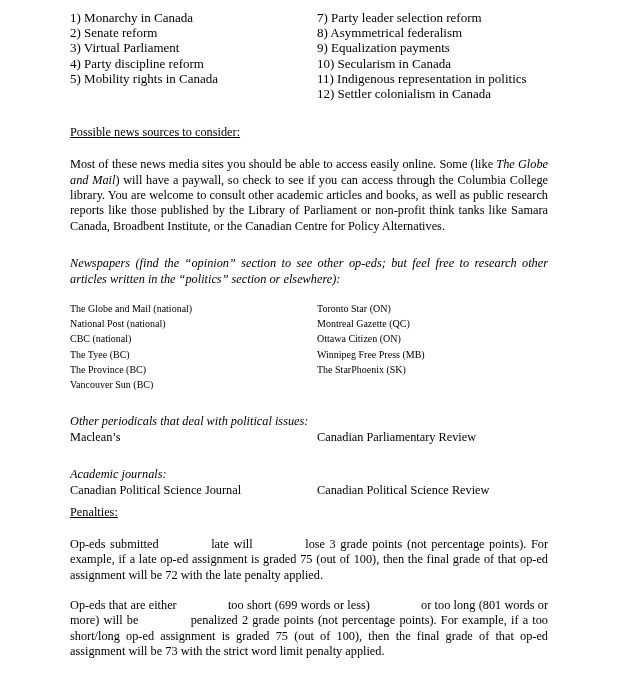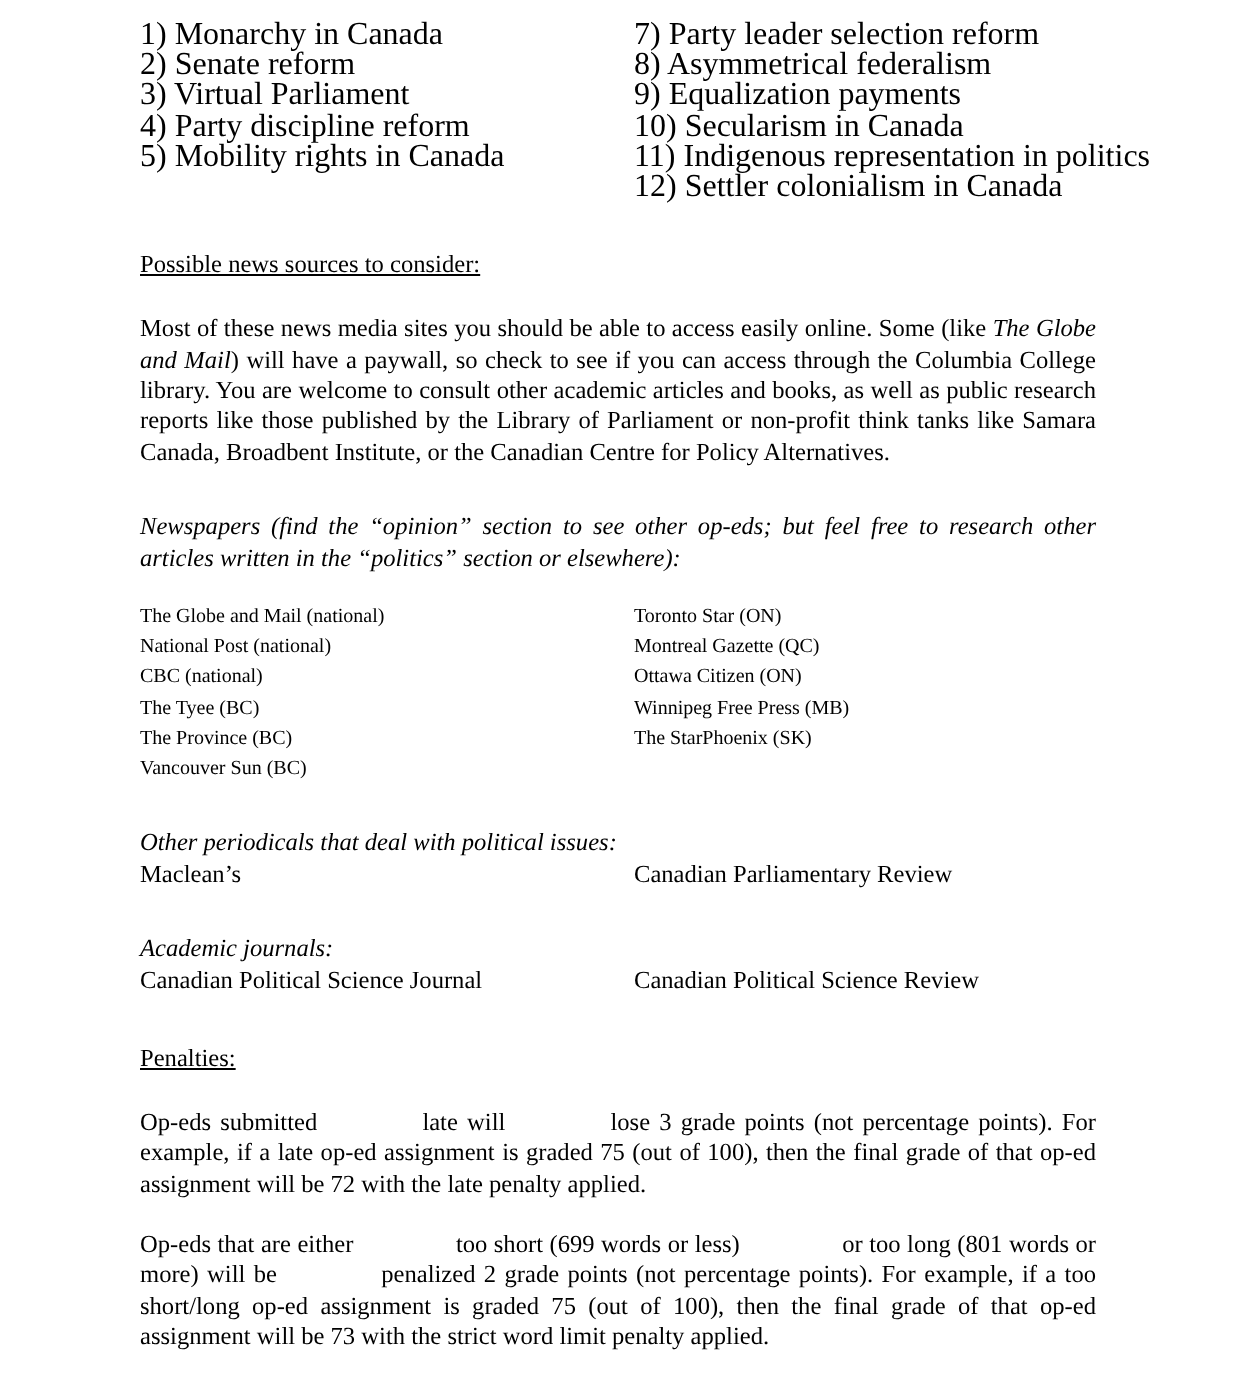--- a/index.html
+++ b/index.html
@@ -27,21 +27,21 @@
     margin-top: 0;
   }
   .topic-col {
     width: 50%;
     box-sizing: border-box;
   }
   .topic-col.right {
     padding-left: 8px;
   }
   .topic-item {
-    font-size: 16px;
+    font-size: 13px;
     line-height: 15.2px;
     white-space: nowrap;
   }
   .section-heading {
     font-size: 12.3px;
     text-decoration: underline;
     margin-top: 24px;
   }
   p.body-text {
     font-size: 12.3px;
@@ -102,21 +102,21 @@
     font-family: Liberation Serif, serif;
   }
   .journal-item {
     font-size: 12.3px;
     line-height: 15.2px;
     white-space: nowrap;
   }
   .penalties-heading {
     font-size: 12.3px;
     text-decoration: underline;
-    margin-top: 23px;
+    margin-top: 6px;
   }
 </style>
 </head>
 <body>
 
 <div class="page">
 
   <div class="topic-columns">
     <div class="topic-col left">
       <div class="topic-item">1) Monarchy in Canada</div>

